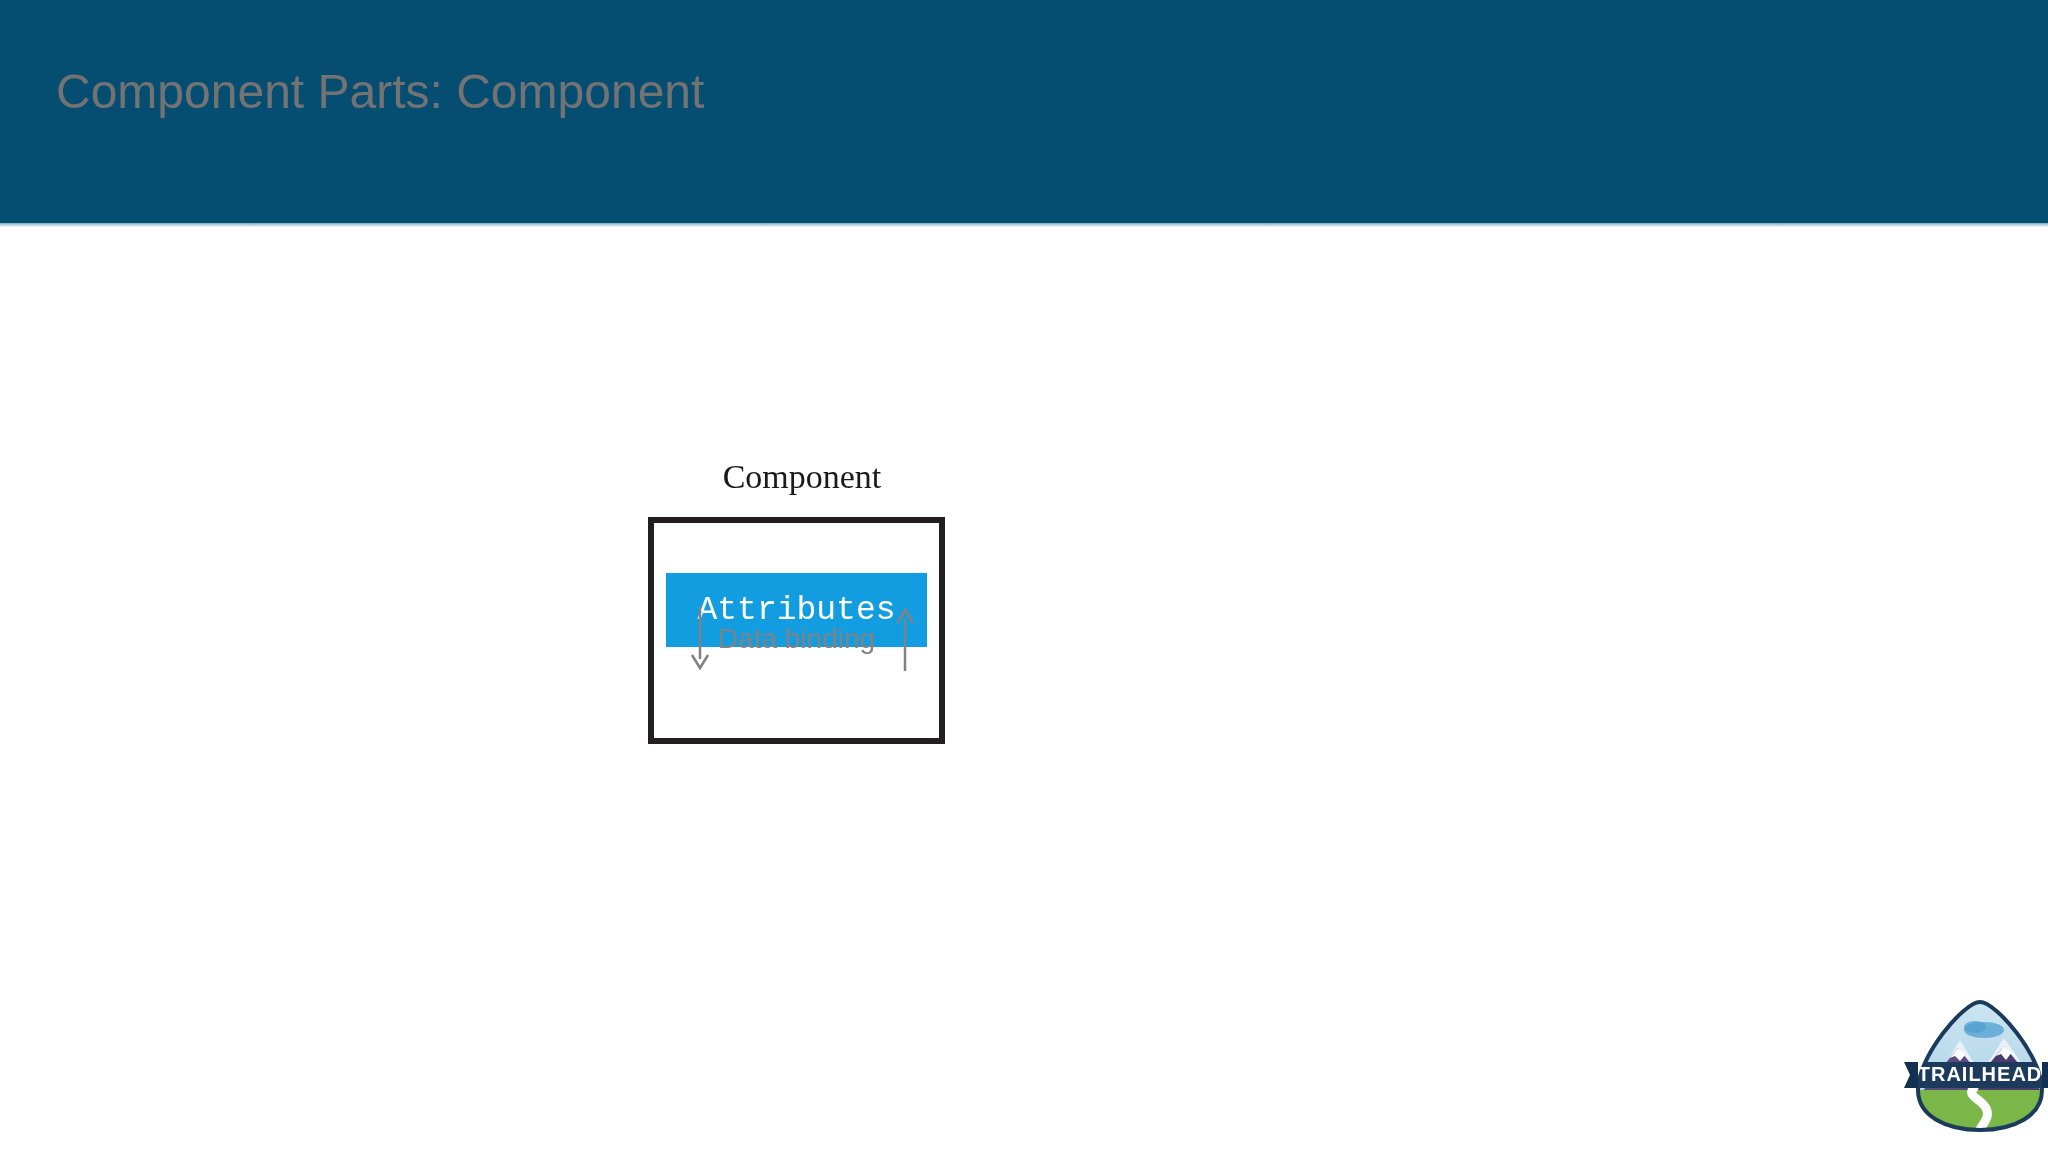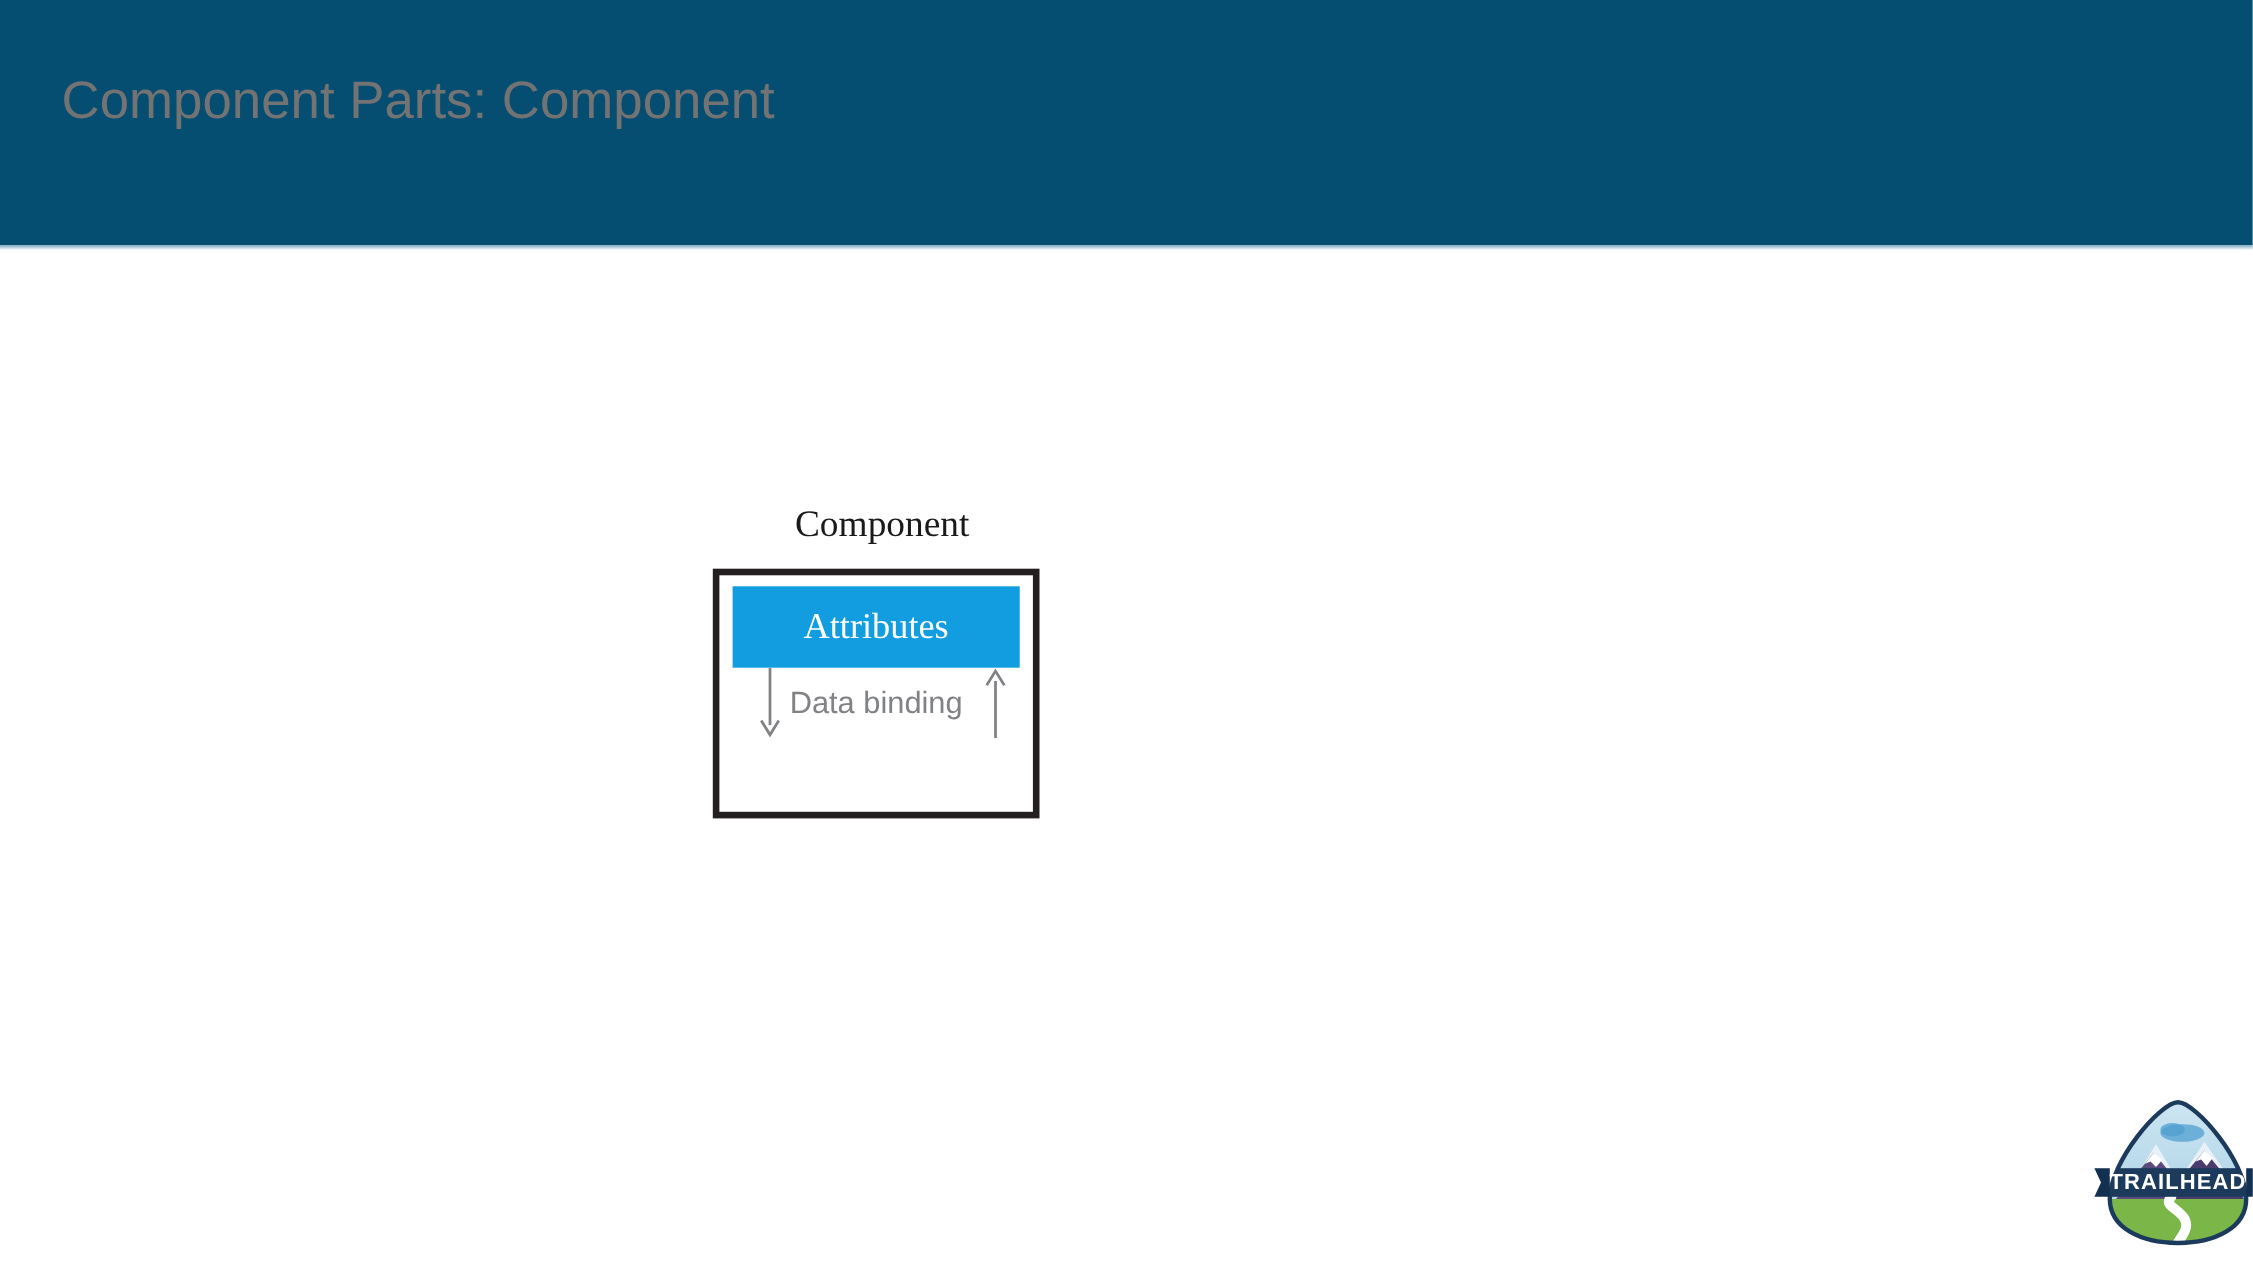--- a/index.html
+++ b/index.html
@@ -76,26 +76,27 @@
     background: #ffffff;
     box-sizing: border-box;
   }
   .inner-bar {
     position: absolute;
     left: 12px;
     width: 261px;
     height: 74px;
     background: #119ddf;
     color: #ffffff;
-    font-family: Liberation Serif, serif;
+    font-family: Liberation Mono, monospace;
     font-size: 33px;
     display: flex;
     align-items: center;
     justify-content: center;
     white-space: nowrap;
+    margin-top: 40px;
   }
   #attributes-bar { top: 10px; }
   #ui-markup-bar  { top: 148px; }
 
   #binding-label {
     position: absolute;
     left: 12px;
     top: 84px;
     width: 261px;
     height: 64px;

